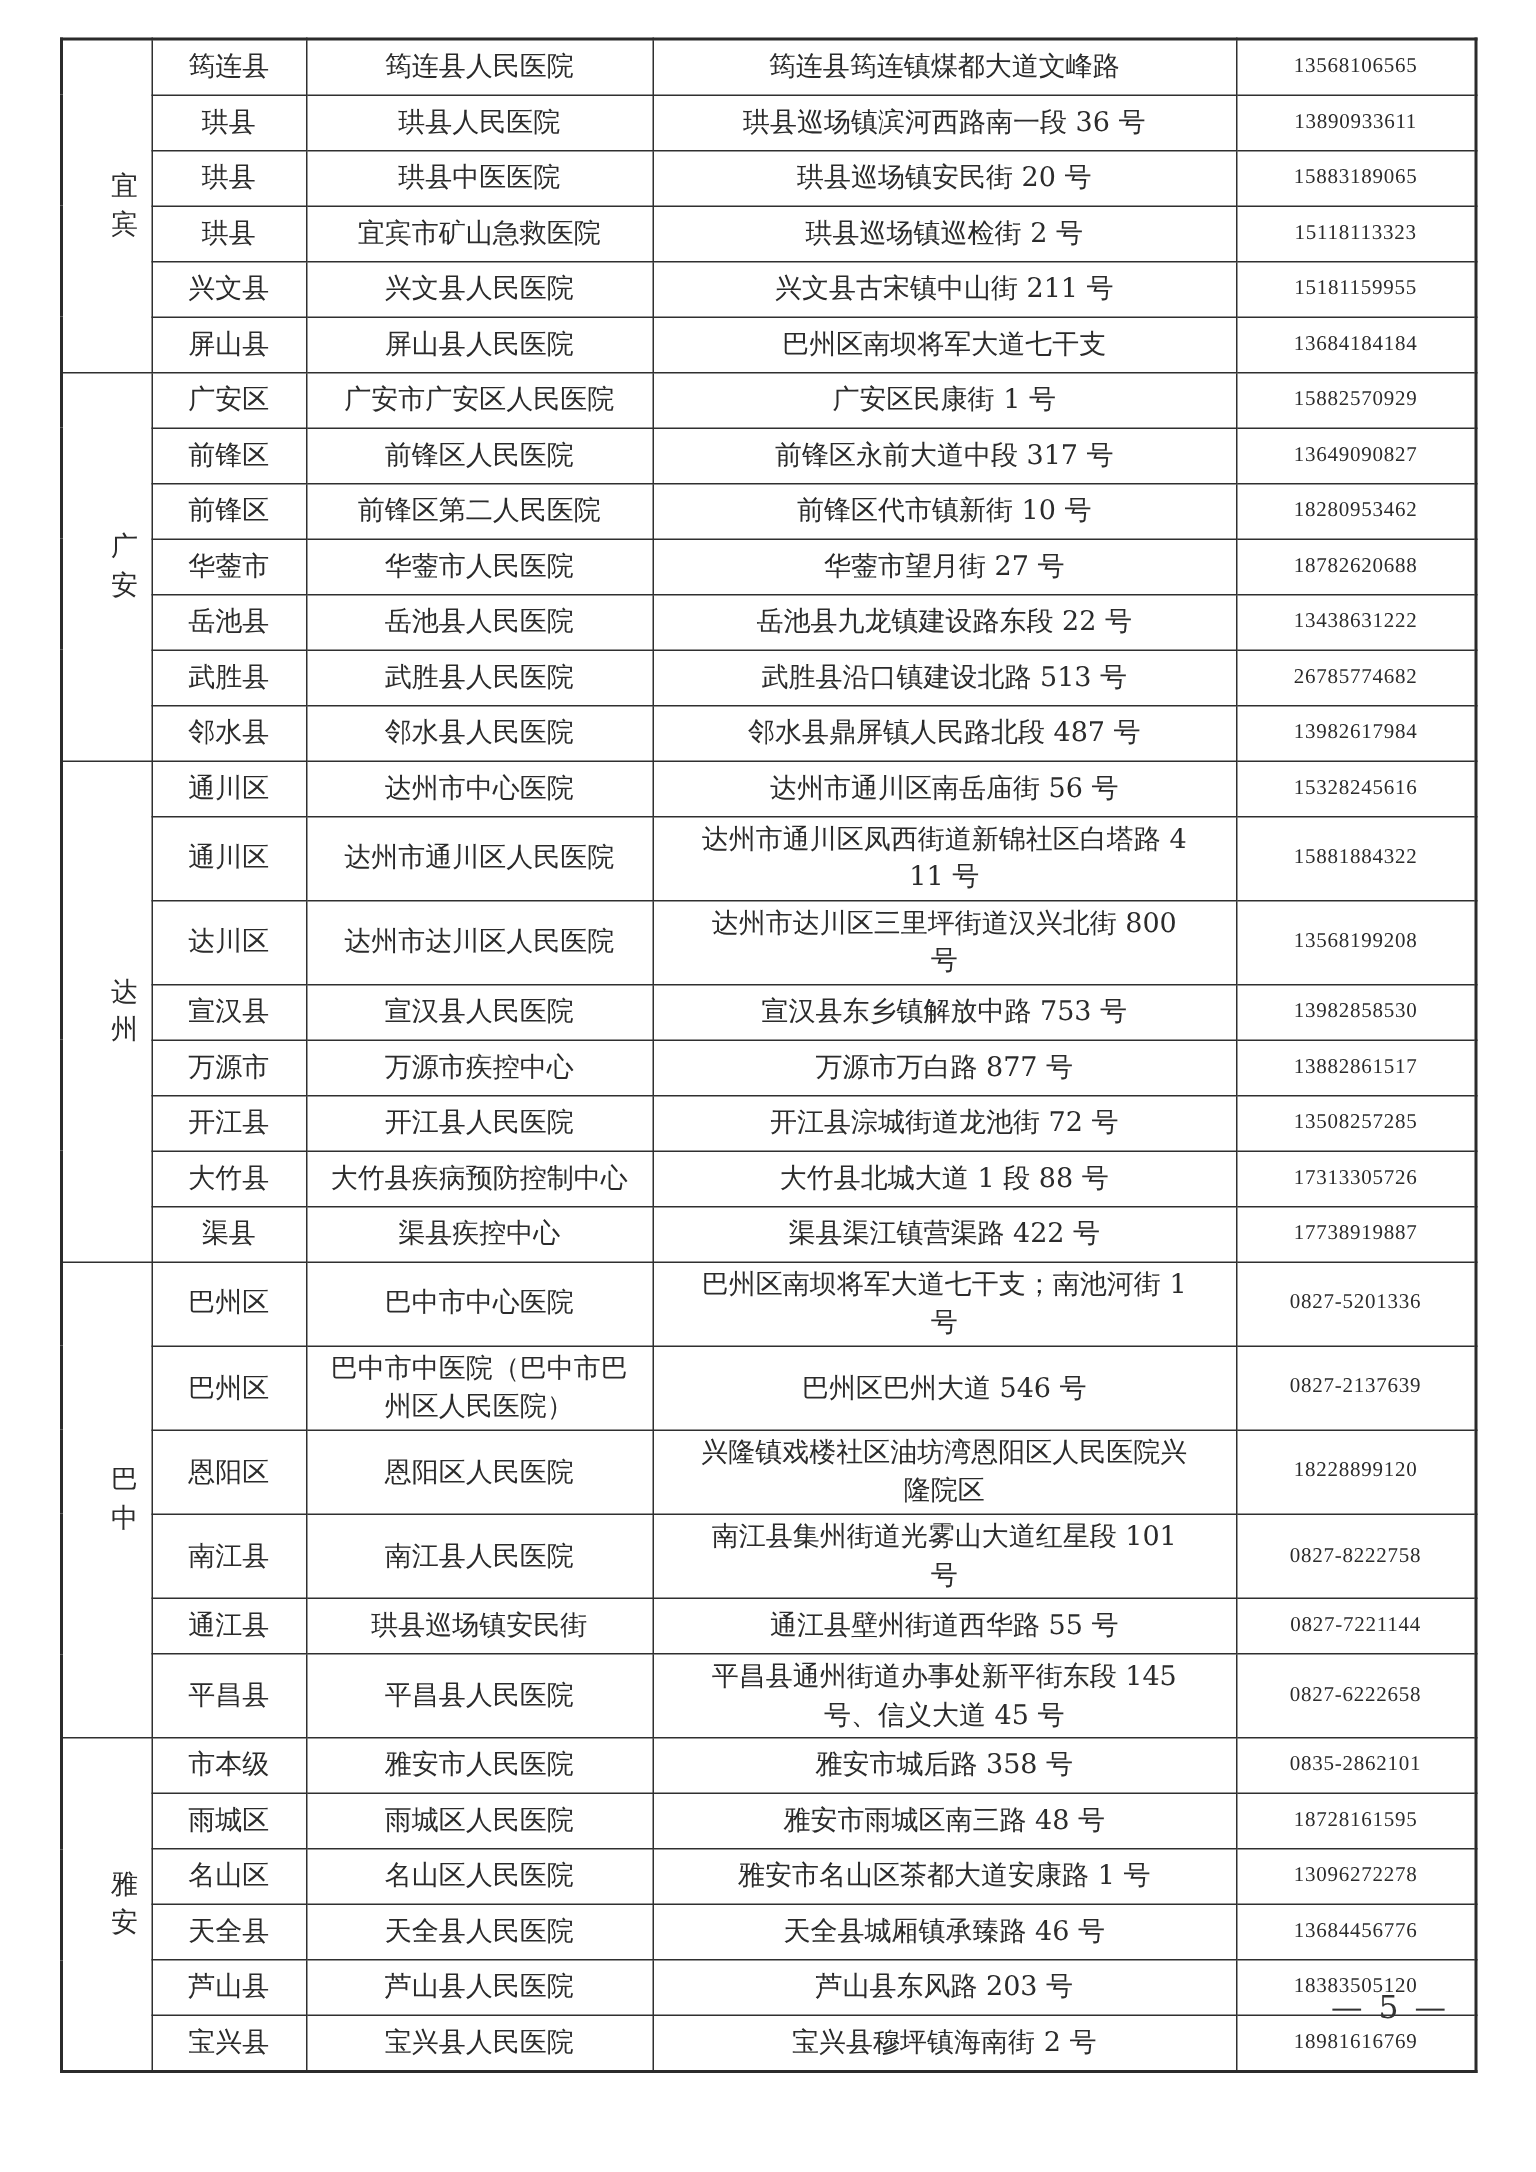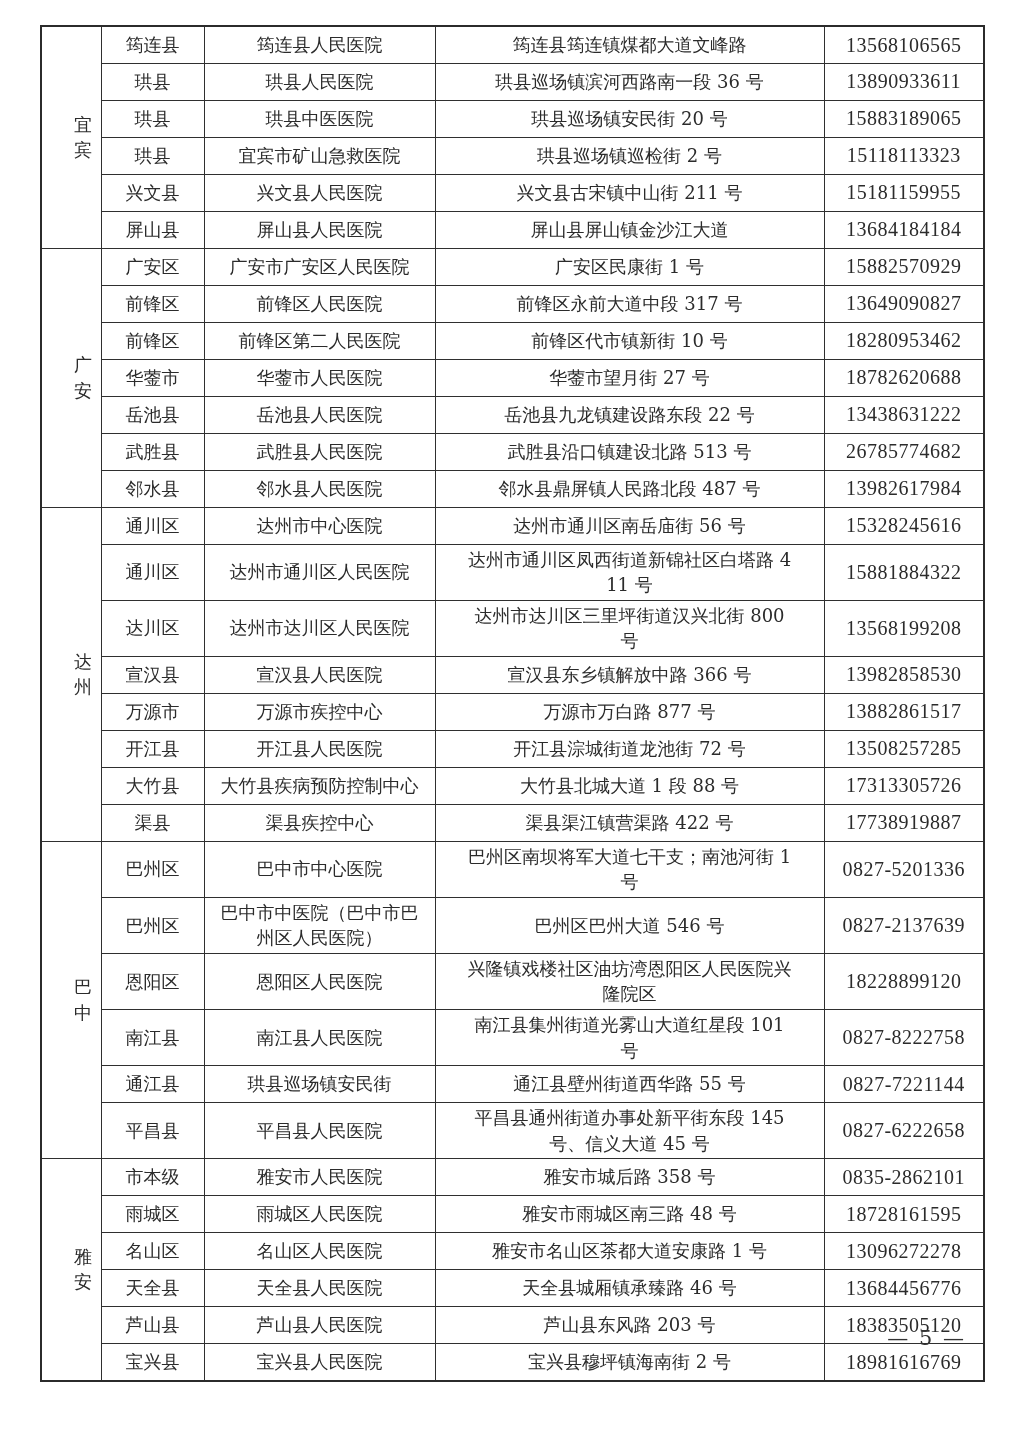--- a/index.html
+++ b/index.html
@@ -34,21 +34,21 @@
     color: #2b2b2b;
     word-break: break-all;
   }
   td.city-cell {
     font-size: 18px;
     letter-spacing: 1px;
     padding-left: 32px;
   }
   td.address-cell { padding: 2px 32px; }
   td.phone-cell {
-    font-size: 20px;
+    font-size: 14px;
     letter-spacing: 0.5px;
     font-family: "Liberation Serif", "DejaVu Serif", serif;
     margin-top: 16px;
   }
   tr.group-start td { border-top: 1.5px solid #2b2b2b; }
   .footer {
     position: absolute;
     top: 1326px;
     right: 58px;
     font-size: 21px;
@@ -96,21 +96,21 @@
         </tr>
         <tr>
           <td class="county-cell">兴文县</td>
           <td class="facility-cell">兴文县人民医院</td>
           <td class="address-cell">兴文县古宋镇中山街 211 号</td>
           <td class="phone-cell">15181159955</td>
         </tr>
         <tr>
           <td class="county-cell">屏山县</td>
           <td class="facility-cell">屏山县人民医院</td>
-          <td class="address-cell">屏山县屏山镇金沙江大道</td>
+          <td class="address-cell">巴州区南坝将军大道七干支</td>
           <td class="phone-cell">13684184184</td>
         </tr>
         <tr class="group-start">
           <td class="city-cell" rowspan="7">广安</td>
           <td class="county-cell">广安区</td>
           <td class="facility-cell">广安市广安区人民医院</td>
           <td class="address-cell">广安区民康街 1 号</td>
           <td class="phone-cell">15882570929</td>
         </tr>
         <tr>
@@ -164,21 +164,21 @@
         </tr>
         <tr>
           <td class="county-cell">达川区</td>
           <td class="facility-cell">达州市达川区人民医院</td>
           <td class="address-cell">达州市达川区三里坪街道汉兴北街 800 号</td>
           <td class="phone-cell">13568199208</td>
         </tr>
         <tr>
           <td class="county-cell">宣汉县</td>
           <td class="facility-cell">宣汉县人民医院</td>
-          <td class="address-cell">宣汉县东乡镇解放中路 366 号</td>
+          <td class="address-cell">宣汉县东乡镇解放中路 753 号</td>
           <td class="phone-cell">13982858530</td>
         </tr>
         <tr>
           <td class="county-cell">万源市</td>
           <td class="facility-cell">万源市疾控中心</td>
           <td class="address-cell">万源市万白路 877 号</td>
           <td class="phone-cell">13882861517</td>
         </tr>
         <tr>
           <td class="county-cell">开江县</td>

